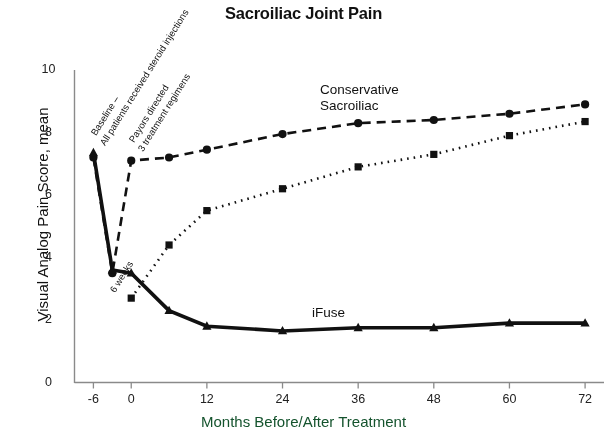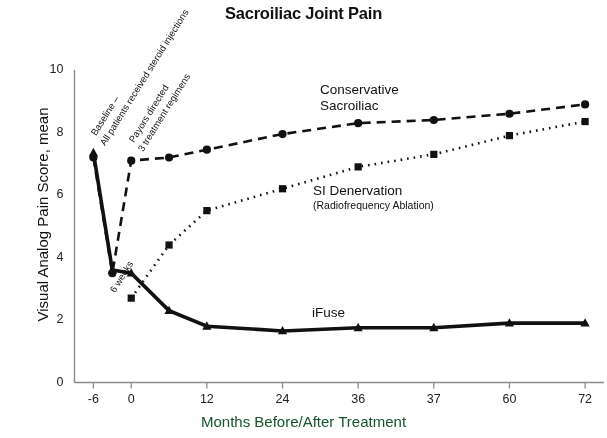--- a/index.html
+++ b/index.html
@@ -6,21 +6,21 @@
   body{width:607px;height:438px;position:relative;overflow:hidden;
        font-family:"Liberation Sans", sans-serif;color:#111;}
   #figure{position:absolute;left:0;top:0;width:607px;height:330px;}
   .chart-title{position:absolute;left:0;top:4px;width:607px;text-align:center;
       font-size:16.5px;font-weight:bold;letter-spacing:-0.2px;color:#111;}
   .y-axis-title{position:absolute;left:-108px;top:206px;width:300px;text-align:center;
       transform:rotate(-90deg);font-size:15px;color:#111;}
   .x-axis-title{position:absolute;left:0;top:413px;width:607px;text-align:center;
       font-size:15px;color:#14532d;}
   .tick-label{position:absolute;font-size:12.5px;color:#222;text-align:center;}
-  .ytick{width:30px;text-align:right;}
+  .ytick{width:30px;text-align:center;}
   .xtick{width:40px;}
   .series-label{position:absolute;font-size:13.5px;color:#111;line-height:1.18;margin-left:8px;}
   .series-sub{font-size:10.5px;}
   .annot{position:absolute;font-size:9.5px;color:#111;white-space:nowrap;
       transform-origin:0 50%;}
   svg{position:absolute;left:0;top:0;}
 </style>
 </head>
 <body>
 
@@ -95,39 +95,35 @@
       <div class="tick-label ytick" style="left: 33.5px; top: 187px;">6</div>
       <div class="tick-label ytick" style="left: 33.5px; top: 124.5px;">8</div>
       <div class="tick-label ytick" style="left: 33.5px; top: 62px;">10</div>
     </div>
   <div id="xtick-layer">
       <div class="tick-label xtick" style="left: 73.4107px; top: 391.5px;">-6</div>
       <div class="tick-label xtick" style="left: 111.232px; top: 391.5px;">0</div>
       <div class="tick-label xtick" style="left: 186.875px; top: 391.5px;">12</div>
       <div class="tick-label xtick" style="left: 262.518px; top: 391.5px; text-align: center;">24</div>
       <div class="tick-label xtick" style="left: 338.161px; top: 391.5px;">36</div>
-      <div class="tick-label xtick" style="left: 413.804px; top: 391.5px;">37</div>
+      <div class="tick-label xtick" style="left: 413.804px; top: 391.5px;">48</div>
       <div class="tick-label xtick" style="left: 489.446px; top: 391.5px;">60</div>
       <div class="tick-label xtick" style="left: 565.089px; top: 391.5px;">72</div>
     </div>
   <div id="annot-layer">
       <div class="annot" style="left: 93.4107px; top: 129.375px; transform: rotate(-58deg);">Baseline –</div>
       <div class="annot" style="left: 102.411px; top: 138.5px; transform: rotate(-58deg);">All patients received steroid injections</div>
       <div class="annot" style="left: 131.232px; top: 135.625px; transform: rotate(-58deg);">Payors directed</div>
       <div class="annot" style="left: 140.232px; top: 144.75px; transform: rotate(-58deg);">3 treatment regimens</div>
       <div class="annot" style="left: 112.321px; top: 285.625px; transform: rotate(-58deg);">6 weeks</div>
     </div>
 
   <div class="series-label" style="left:312px;top:82px;">
     <div>Conservative</div>
     <div>Sacroiliac</div>
   </div>
 
-  <div class="series-label" style="left:305px;top:183px;">
-    <div>SI Denervation</div>
-    <div class="series-sub">(Radiofrequency Ablation)</div>
-  </div>
 
   <div class="series-label" style="left:304px;top:305px;">
     <div>iFuse</div>
   </div>
 
 </div>
 
 </body></html>

